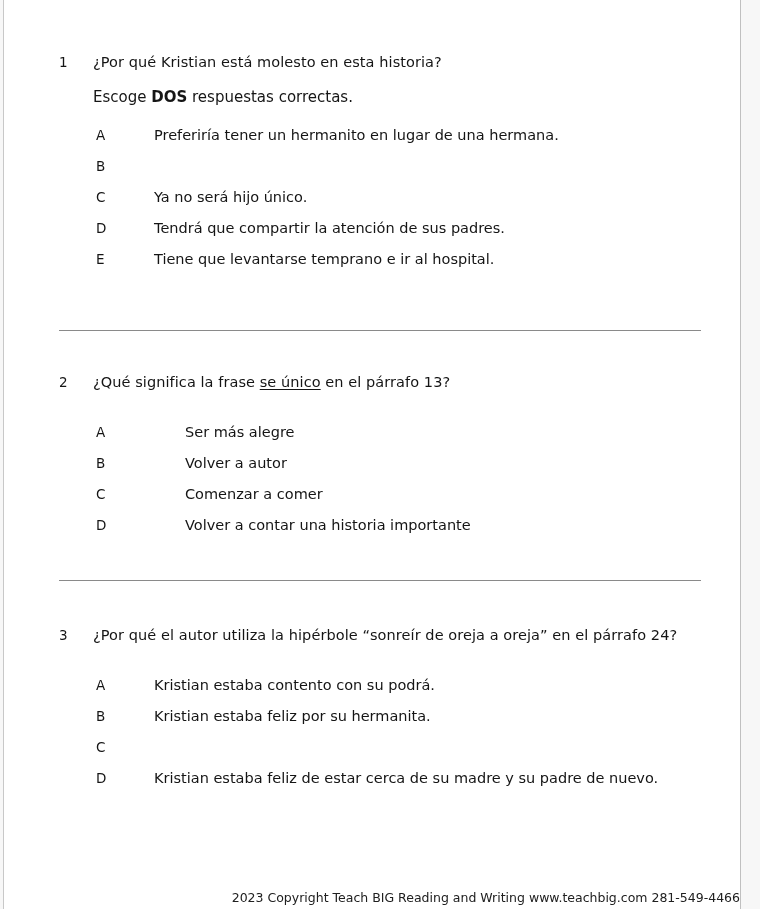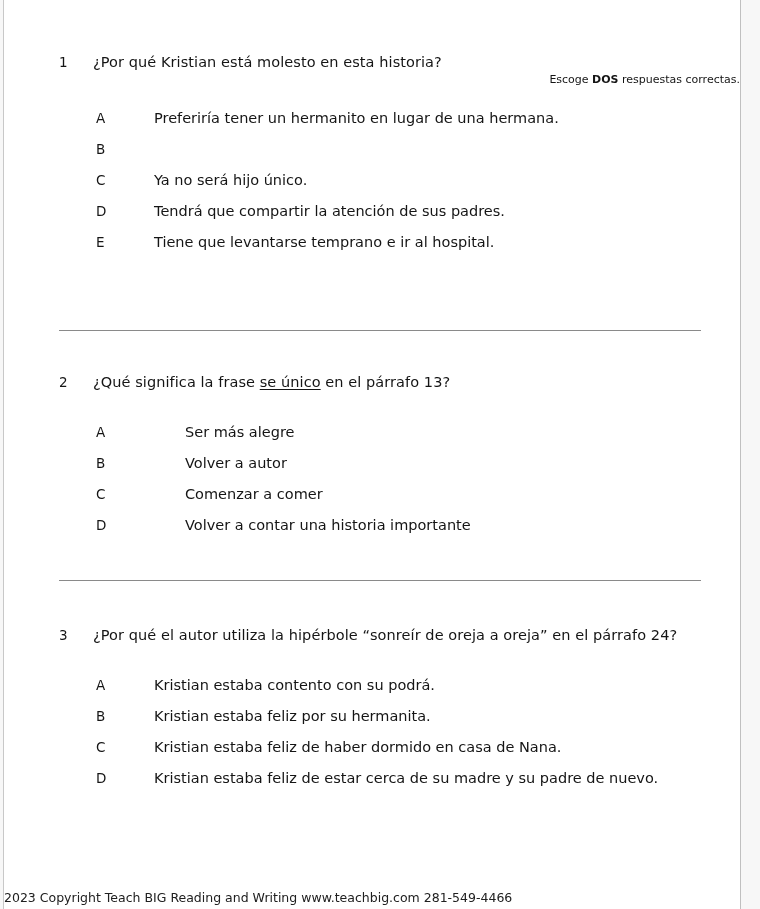--- a/index.html
+++ b/index.html
@@ -53,24 +53,24 @@
     left: 55px;
     top: 0;
     width: 20px;
     font-size: 13.5px;
     line-height: 18px;
     color: #151515;
   }
 
   .q-subinstruction {
     padding-left: 89px;
-    font-size: 11px;
-    line-height: 18px;
-    color: #151515;
-    text-align: right;
+    margin-top: 17px;
+    font-size: 15px;
+    line-height: 18px;
+    color: #151515;
   }
   .q-subinstruction b {
     font-weight: bold;
   }
 
   .q-stem u {
     text-decoration: underline;
     text-underline-offset: 2px;
   }
 
@@ -114,21 +114,21 @@
     width: 642px;
     height: 0;
     border-top: 1px solid #8a8a8a;
   }
 
   
   .footer {
     position: absolute;
     left: 0;
     right: 0;
-    text-align: left;
+    text-align: right;
     font-family: "DejaVu Sans", sans-serif;
     font-size: 12.5px;
     line-height: 16px;
     color: #202020;
   }
 </style>
 </head>
 <body>
 
 <div class="page">
@@ -206,21 +206,20 @@
         <div class="option-row">
           <span class="option-letter">A</span>
           <span class="option-text">Kristian estaba contento con su podrá.</span>
         </div>
         <div class="option-row">
           <span class="option-letter">B</span>
           <span class="option-text">Kristian estaba feliz por su hermanita.</span>
         </div>
         <div class="option-row">
           <span class="option-letter">C</span>
-          <span class="option-text">Kristian estaba feliz de haber dormido en casa de Nana.</span>
         </div>
         <div class="option-row">
           <span class="option-letter">D</span>
           <span class="option-text">Kristian estaba feliz de estar cerca de su madre y su padre de nuevo.</span>
         </div>
       </div>
     </div>
 
     <div class="footer" style="top:890px;">2023 Copyright Teach BIG Reading and Writing www.teachbig.com 281-549-4466</div>
 

